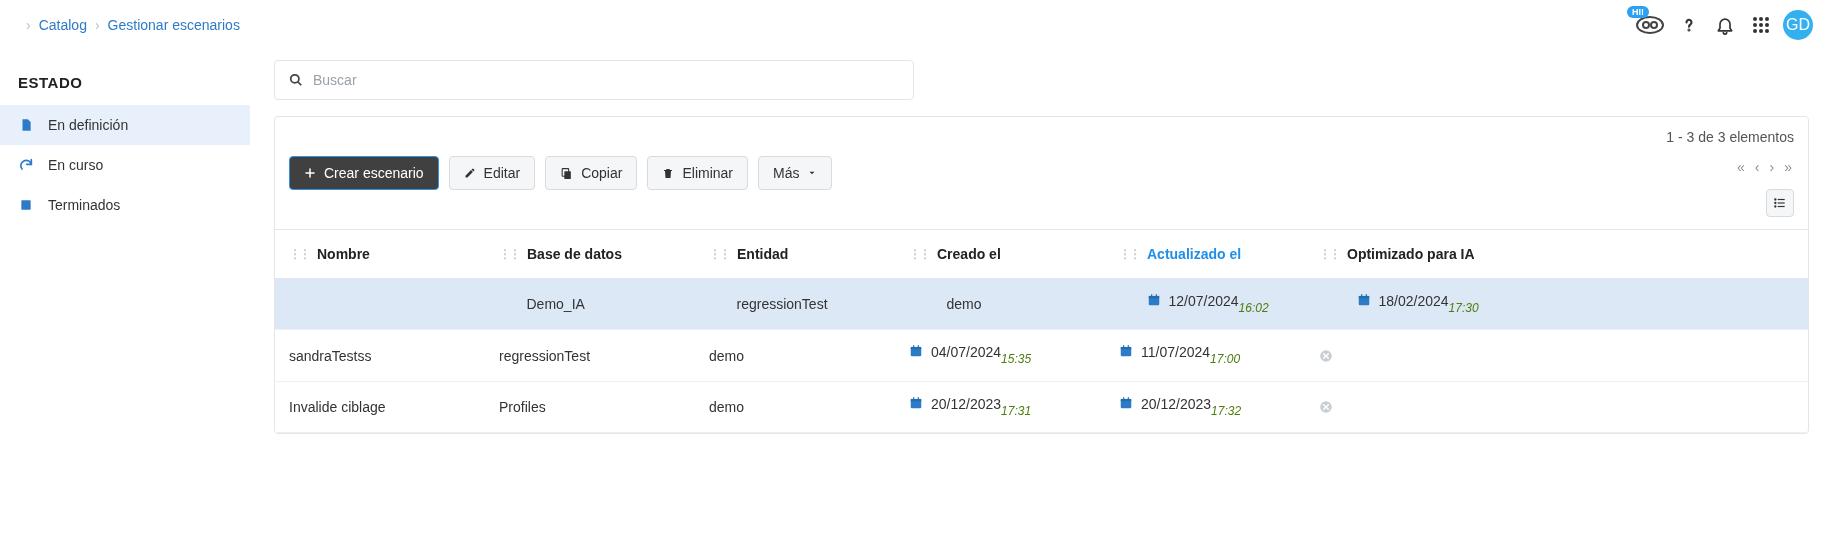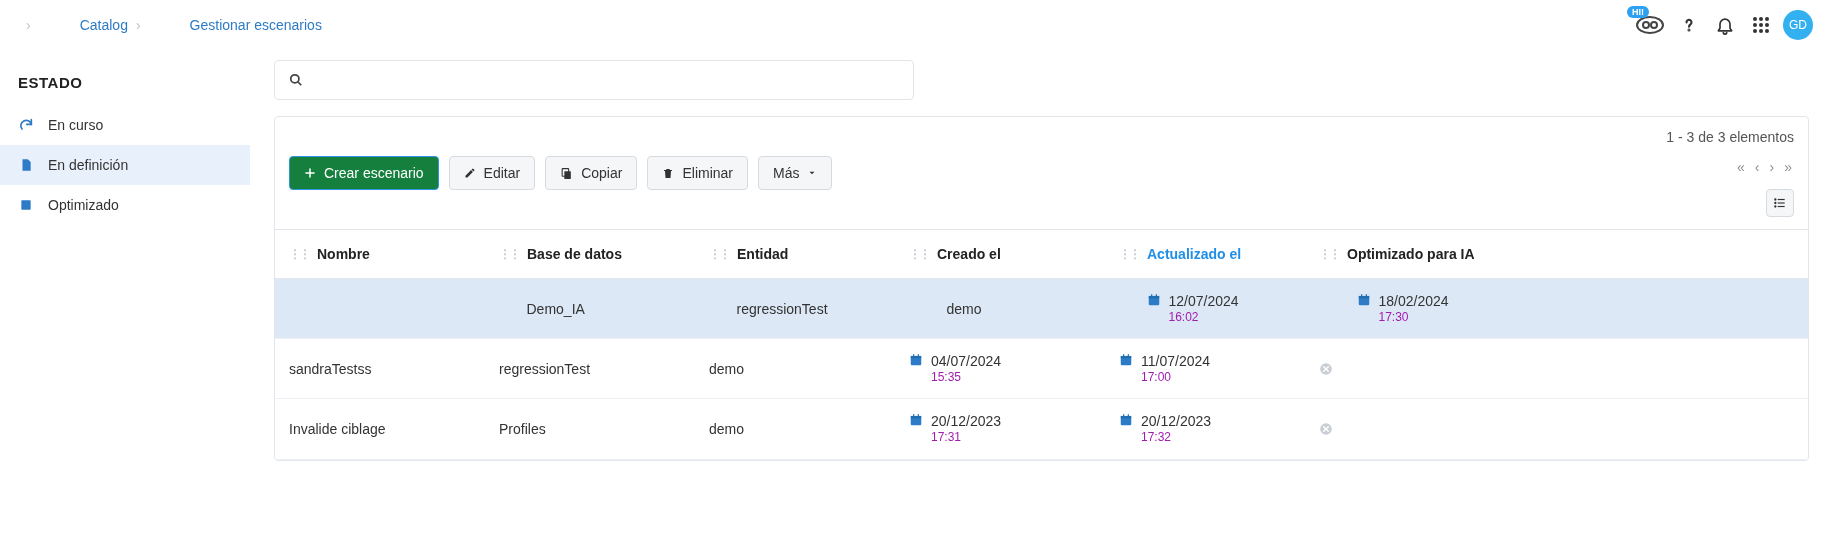--- a/index.html
+++ b/index.html
@@ -18,27 +18,27 @@
     --greybtn:#f5f6f8;
     --greybtn-border:#d7dbe0;
   }
   html,body{margin:0;padding:0;font-family:Arial,Helvetica,sans-serif;font-size:14px;color:var(--text);background:#fff;}
   *{box-sizing:border-box;}
 
   
   .topbar{display:flex;align-items:center;padding:8px 24px 8px 18px;}
   .title{font-size:24px;font-weight:400;color:#1a1a1a;margin-right:18px;}
   .crumb-sep{color:#bcc2c9;margin:0 8px;}
-  .crumb{color:var(--link);cursor:pointer;margin-left:41px;}
+  .crumb{color:var(--link);cursor:pointer;}
   .crumb.active{color:var(--link);font-weight:500;}
   .topbar-right{margin-left:auto;display:flex;align-items:center;gap:8px;}
   .icon-btn{display:inline-flex;align-items:center;justify-content:center;width:28px;height:28px;cursor:pointer;color:#333;}
   .brand-icon{display:inline-flex;align-items:center;justify-content:center;width:34px;height:34px;position:relative;}
   .hi-badge{position:absolute;top:-2px;left:-6px;background:#2ea0f2;color:#fff;font-size:9px;border-radius:8px;padding:1px 5px;font-weight:bold;}
-  .avatar{width:30px;height:30px;border-radius:50%;background:#33b0f0;color:#fff;display:flex;align-items:center;justify-content:center;font-size:12px;font-weight:500;}
+  .avatar{width:30px;height:30px;border-radius:50%;background:#33b0f0;color:#fff;display:flex;align-items:center;justify-content:center;font-size:16px;font-weight:500;}
 
   
   .layout{display:flex;align-items:flex-start;}
   .sidebar{width:250px;flex:0 0 250px;padding-top:14px;}
   .side-head{font-size:15px;font-weight:700;letter-spacing:0.5px;color:#222;padding:10px 18px 14px;}
   .side-item{display:flex;align-items:center;gap:14px;padding:12px 18px;color:#333;cursor:pointer;font-size:14px;}
   .side-item .sicon{width:16px;height:16px;display:inline-flex;align-items:center;justify-content:center;color:#2d7bc6;}
   .side-item.selected{background:var(--side-sel);}
 
   .main{flex:1;padding:10px 28px 20px 24px;}
@@ -47,21 +47,21 @@
   .search-wrap{background:#fff;border:1px solid var(--border);border-radius:4px;width:640px;max-width:100%;display:flex;align-items:center;padding:0 14px;height:40px;}
   .search-wrap svg{flex:0 0 auto;color:#444;}
   .search-input{border:none;outline:none;flex:1;padding:10px 10px;font-size:14px;color:#333;background:transparent;}
   .search-input::placeholder{color:#9aa1a9;}
 
   
   .toolbar-card{margin-top:16px;border:1px solid var(--border);border-radius:4px;background:#fff;}
   .toolbar{display:flex;align-items:center;gap:10px;padding:12px 14px;border-bottom:1px solid var(--border);}
   .btn{display:inline-flex;align-items:center;gap:8px;height:34px;padding:0 14px;border-radius:4px;border:1px solid var(--greybtn-border);background:var(--greybtn);color:#333;cursor:pointer;font-size:14px;}
   .btn svg{color:#333;}
-  .btn.primary{background:#15803d;border-color:#2f94e4;color:#fff;}
+  .btn.primary{background:#404040;border-color:#2f94e4;color:#fff;}
   .btn.primary svg{color:#fff;}
   .toolbar-right{margin-left:auto;display:flex;align-items:flex-end;gap:12px;color:#555;flex-direction:column;}
   .pager-arrows{display:flex;align-items:center;gap:6px;color:#8a8f98;}
   .pager-arrows span{cursor:pointer;padding:2px;}
   .view-toggle{width:28px;height:28px;border:1px solid var(--greybtn-border);background:var(--greybtn);border-radius:4px;display:inline-flex;align-items:center;justify-content:center;color:#333;margin-left:6px;}
 
   
   .thead{display:flex;align-items:center;padding:16px 14px;border-bottom:1px solid var(--border);font-weight:700;color:#222;}
   .th,.td{display:flex;align-items:center;gap:8px;}
   .th .grip, .td-grip{color:#c4cad1;font-size:12px;letter-spacing:-2px;}
@@ -70,22 +70,22 @@
   .col-ent {flex:0 0 200px;}
   .col-cre {flex:0 0 210px;}
   .col-upd {flex:0 0 200px;}
   .col-opt {flex:1 1 auto;}
   .th.sort{color:var(--blue);}
 
   .trow{display:flex;align-items:center;padding:14px 14px;border-bottom:1px solid #eef1f4;color:#333;justify-content:center;}
   .trow.selected{background:var(--row-sel);}
   .date-cell{display:flex;align-items:flex-start;gap:8px;}
   .date-cell .cal{color:#2d7bc6;}
-  .date-lines{display:flex;flex-direction:column;line-height:1.2;}
-  .date-lines .d2{color:#a21caf;font-size:12px;margin-top:0;}
+  .date-lines{display:flex;flex-direction:row;line-height:1.2;}
+  .date-lines .d2{color:#4d7c0f;font-size:12px;margin-top:8px;font-style:italic;}
   .opt-ok{display:inline-flex;align-items:center;gap:8px;}
   .opt-ok .tick{color:#2fb36a;}
   .opt-no{color:#c3c8ce;}
   .highlight-box{border:2px solid #db2b2b;border-radius:2px;padding:6px 10px;display:inline-flex;align-items:center;}
 
   svg{display:block;}
 </style>
 </head>
 <body>
 
@@ -131,55 +131,56 @@
     </span>
     <span class="avatar">GD</span>
   </div>
 </div>
 
 <div class="layout">
 
   <aside class="sidebar">
     <div class="side-head">ESTADO</div>
     <div id="side-items">
+        <div class="side-item selected">
+          <span class="sicon">
+            <svg width="14" height="16" viewBox="0 0 24 24" fill="currentColor">
+              <path d="M6 2h9l5 5v15H6z" fill="#2d7bc6"></path>
+            </svg>
+          </span>
+          <span>En definición</span>
+        </div>
         <div class="side-item">
           <span class="sicon">
             <svg width="16" height="16" viewBox="0 0 24 24" fill="none" stroke="#2d7bc6" stroke-width="2.5" stroke-linecap="round">
               <path d="M20 11A8 8 0 106 18"></path>
               <polyline points="20 4 20 11 13 11"></polyline>
             </svg>
           </span>
           <span>En curso</span>
         </div>
-        <div class="side-item selected">
-          <span class="sicon">
-            <svg width="14" height="16" viewBox="0 0 24 24" fill="currentColor">
-              <path d="M6 2h9l5 5v15H6z" fill="#2d7bc6"></path>
-            </svg>
-          </span>
-          <span>En definición</span>
-        </div>
         <div class="side-item">
           <span class="sicon">
             <svg width="14" height="14" viewBox="0 0 24 24" fill="#2d7bc6">
               <rect x="4" y="4" width="16" height="16" rx="1"></rect>
             </svg>
           </span>
-          <span>Optimizado</span>
+          <span>Terminados</span>
         </div>
       </div>
   </aside>
 
   <main class="main">
 
     <div class="search-wrap">
       <svg width="14" height="14" viewBox="0 0 24 24" fill="none" stroke="currentColor" stroke-width="3">
           <circle cx="10" cy="10" r="7"></circle>
           <line x1="21" y1="21" x2="15" y2="15"></line>
         </svg>
+      <input class="search-input" placeholder="Buscar" style="">
     </div>
 
     <div class="toolbar-card">
 
       <div class="toolbar">
         <button class="btn primary">
           <svg width="12" height="12" viewBox="0 0 24 24" fill="none" stroke="currentColor" stroke-width="3" stroke-linecap="round">
               <line x1="12" y1="4" x2="12" y2="20"></line>
               <line x1="4" y1="12" x2="20" y2="12"></line>
             </svg>

